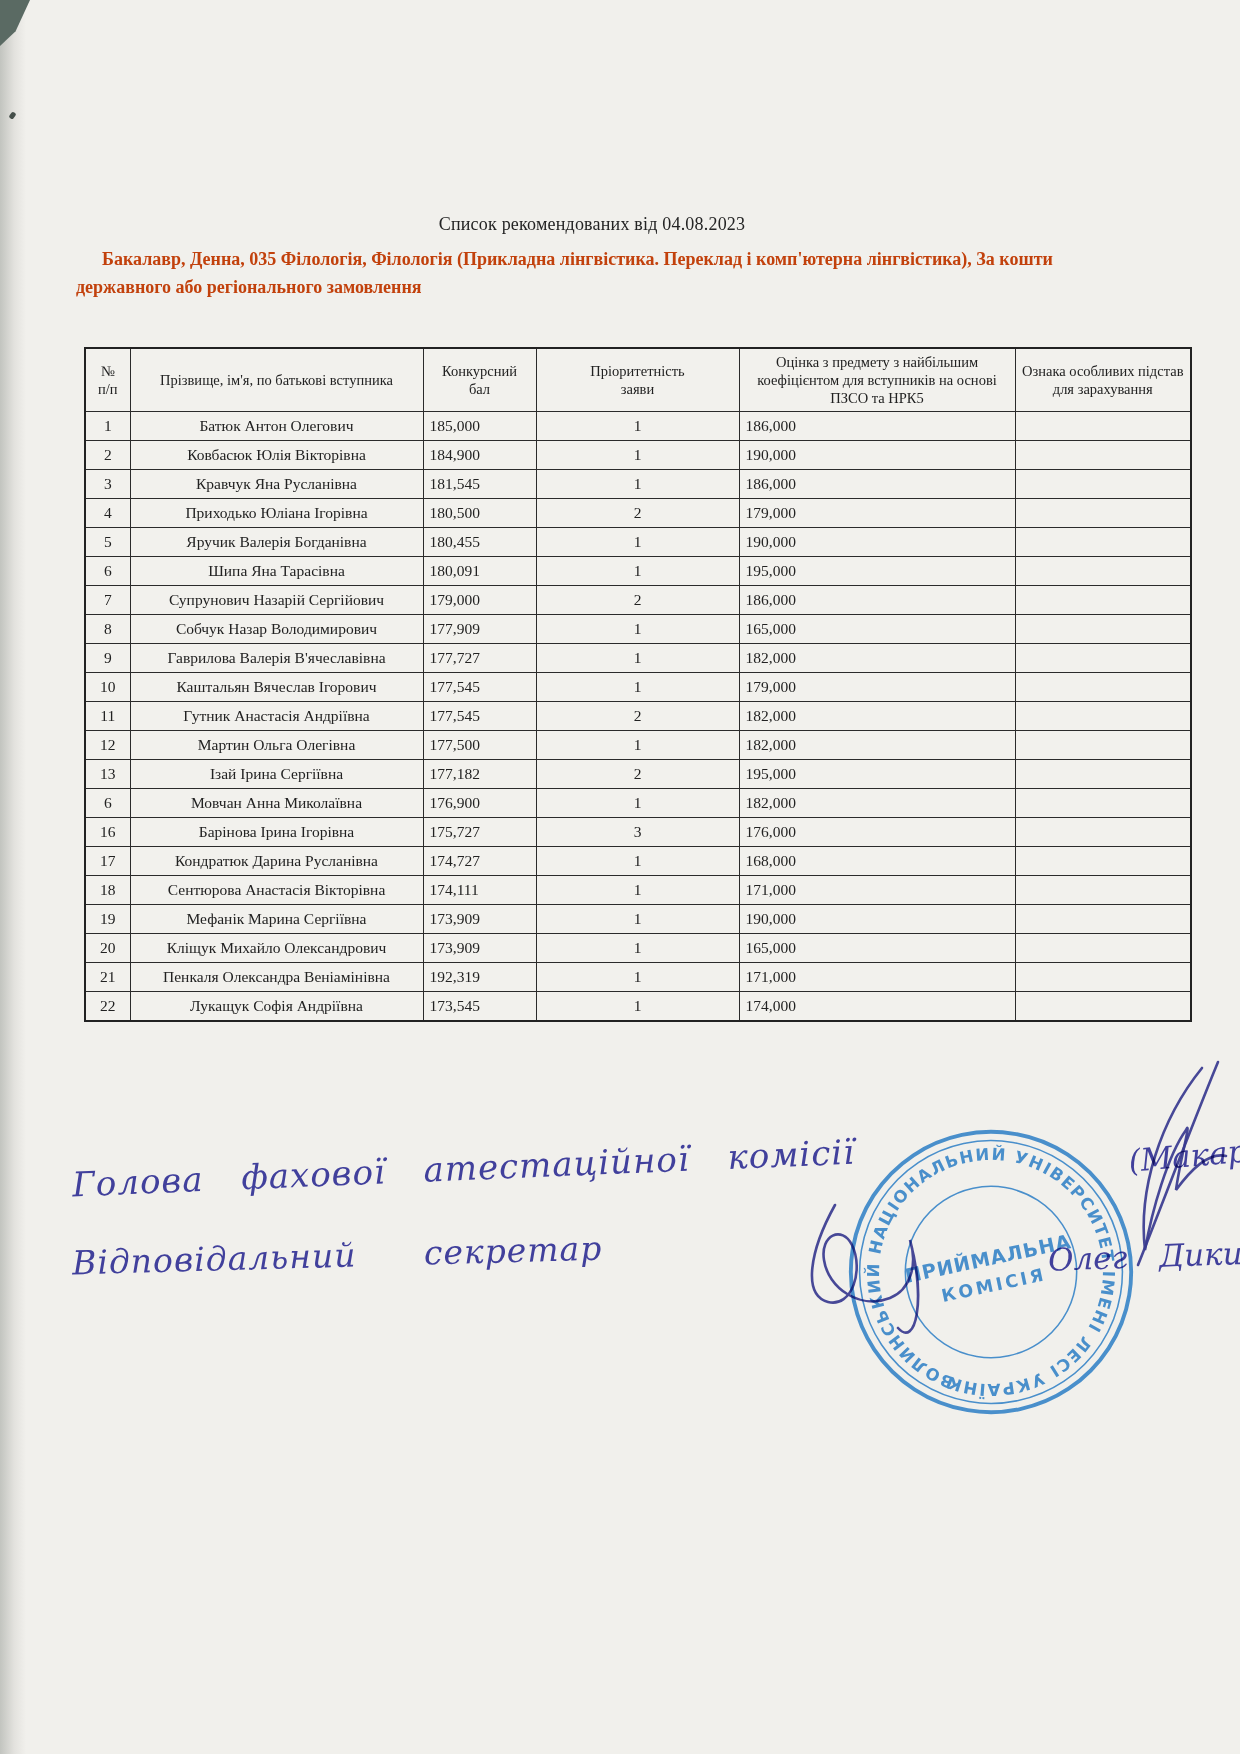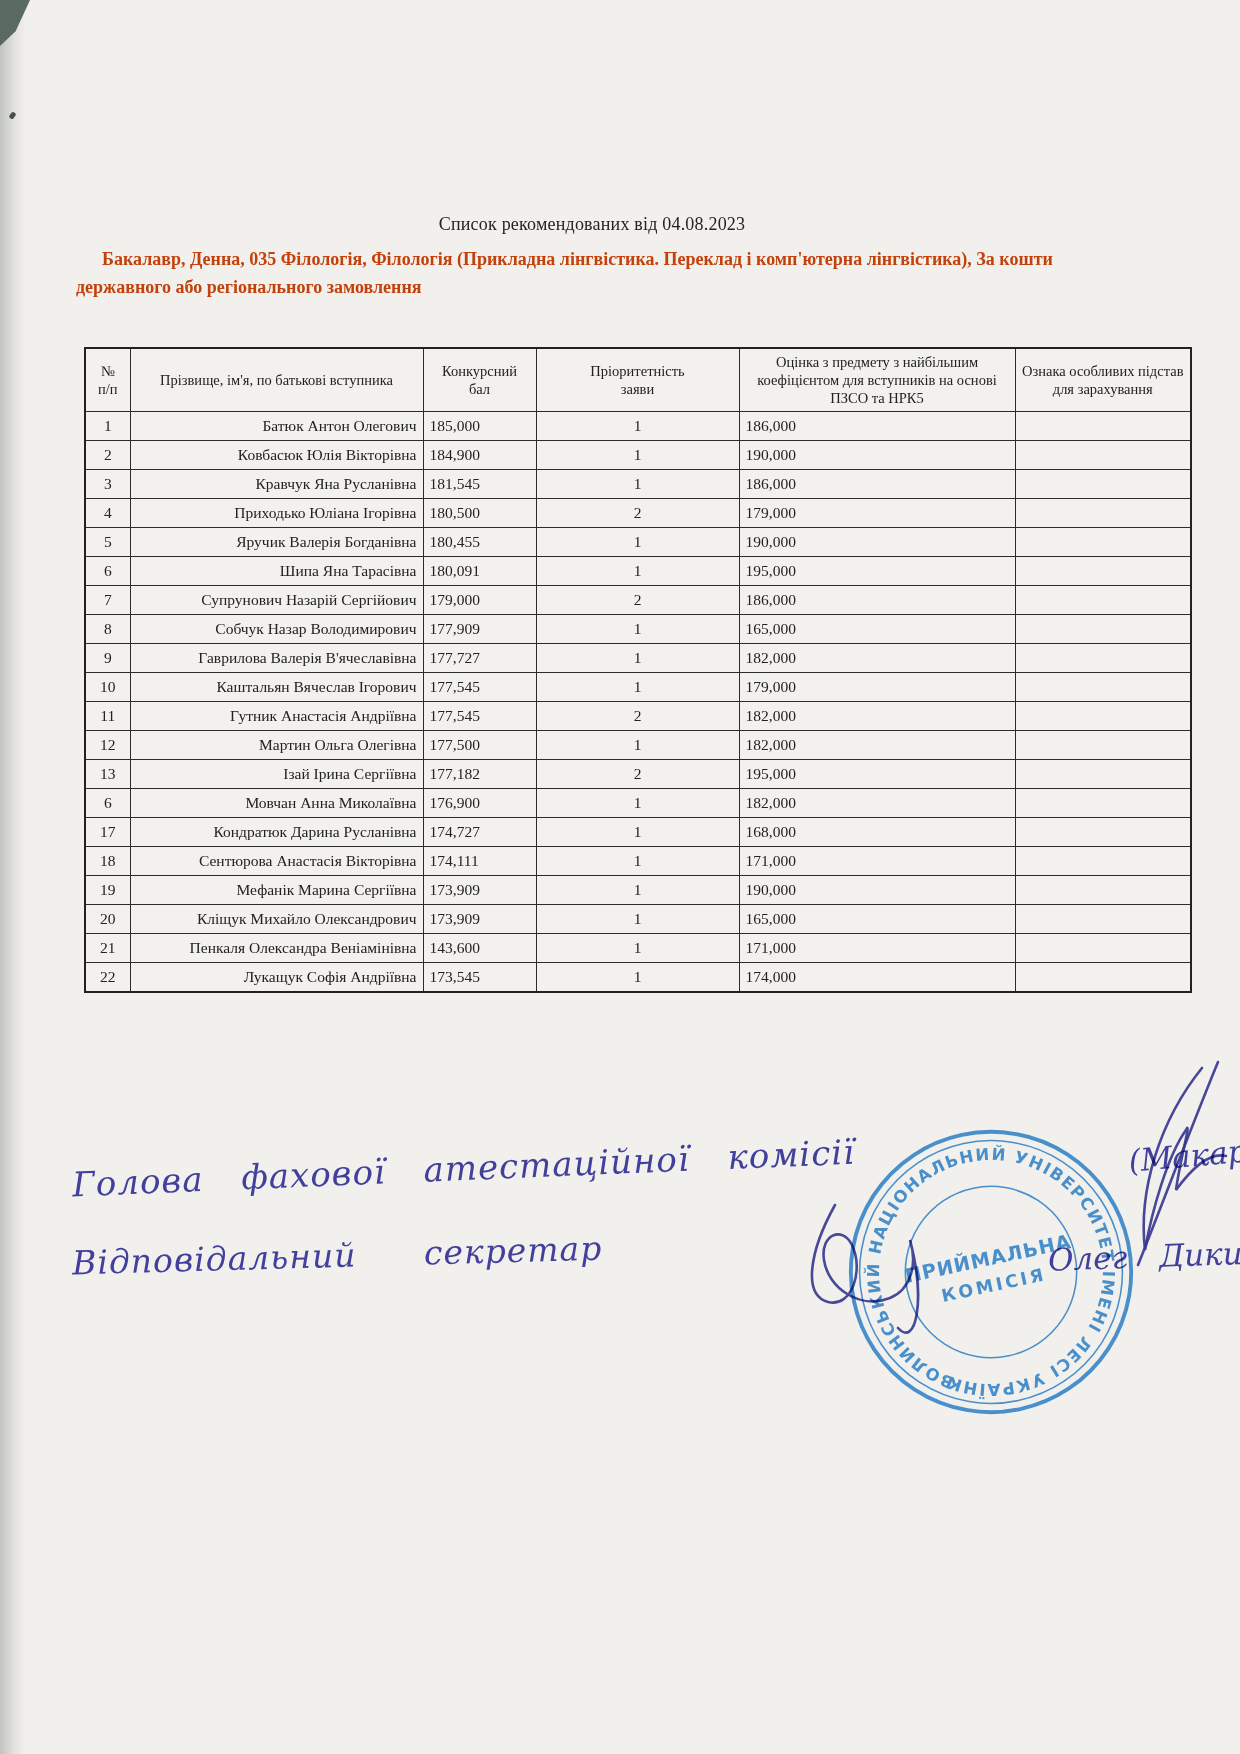--- a/index.html
+++ b/index.html
@@ -36,21 +36,21 @@
     background:#f2f1ed;
   }
   table.list th,table.list td{border:1px solid #2b2b2b;}
   table.list thead th{
     font-weight:normal;font-size:14.5px;line-height:1.25;
     text-align:center;vertical-align:middle;padding:4px 3px;
     white-space:pre-line;border-top:2px solid #222;
   }
   table.list td{padding:1px 6px;height:26px;line-height:24px;vertical-align:middle;}
   td.c0{text-align:center;}
-  td.c1{text-align:right;padding-left:8px;}
+  td.c1{text-align:center;padding-left:8px;}
   td.c2{text-align:left;}
   td.c3{text-align:center;}
   td.c4{text-align:left;}
   td.c5{text-align:center;}
   col.c0{width:45px;} col.c1{width:293px;} col.c2{width:113px;}
   col.c3{width:203px;} col.c4{width:276px;} col.c5{width:176px;}
   table.list{border:2px solid #222;}
 
   
   .hw{
@@ -221,20 +221,28 @@
         </tr>
         <tr>
           <td class="c0">6</td>
           <td class="c1">Мовчан Анна Миколаївна</td>
           <td class="c2">176,900</td>
           <td class="c3">1</td>
           <td class="c4">182,000</td>
           <td class="c5"></td>
         </tr>
         <tr>
+          <td class="c0">16</td>
+          <td class="c1">Барінова Ірина Ігорівна</td>
+          <td class="c2">175,727</td>
+          <td class="c3">3</td>
+          <td class="c4">176,000</td>
+          <td class="c5"></td>
+        </tr>
+        <tr>
           <td class="c0">17</td>
           <td class="c1">Кондратюк Дарина Русланівна</td>
           <td class="c2">174,727</td>
           <td class="c3">1</td>
           <td class="c4">168,000</td>
           <td class="c5"></td>
         </tr>
         <tr>
           <td class="c0">18</td>
           <td class="c1">Сентюрова Анастасія Вікторівна</td>
@@ -255,21 +263,21 @@
           <td class="c0">20</td>
           <td class="c1">Кліщук Михайло Олександрович</td>
           <td class="c2">173,909</td>
           <td class="c3">1</td>
           <td class="c4">165,000</td>
           <td class="c5"></td>
         </tr>
         <tr>
           <td class="c0">21</td>
           <td class="c1">Пенкаля Олександра Веніамінівна</td>
-          <td class="c2">143,600</td>
+          <td class="c2">192,319</td>
           <td class="c3">1</td>
           <td class="c4">171,000</td>
           <td class="c5"></td>
         </tr>
         <tr>
           <td class="c0">22</td>
           <td class="c1">Лукащук Софія Андріївна</td>
           <td class="c2">173,545</td>
           <td class="c3">1</td>
           <td class="c4">174,000</td>

